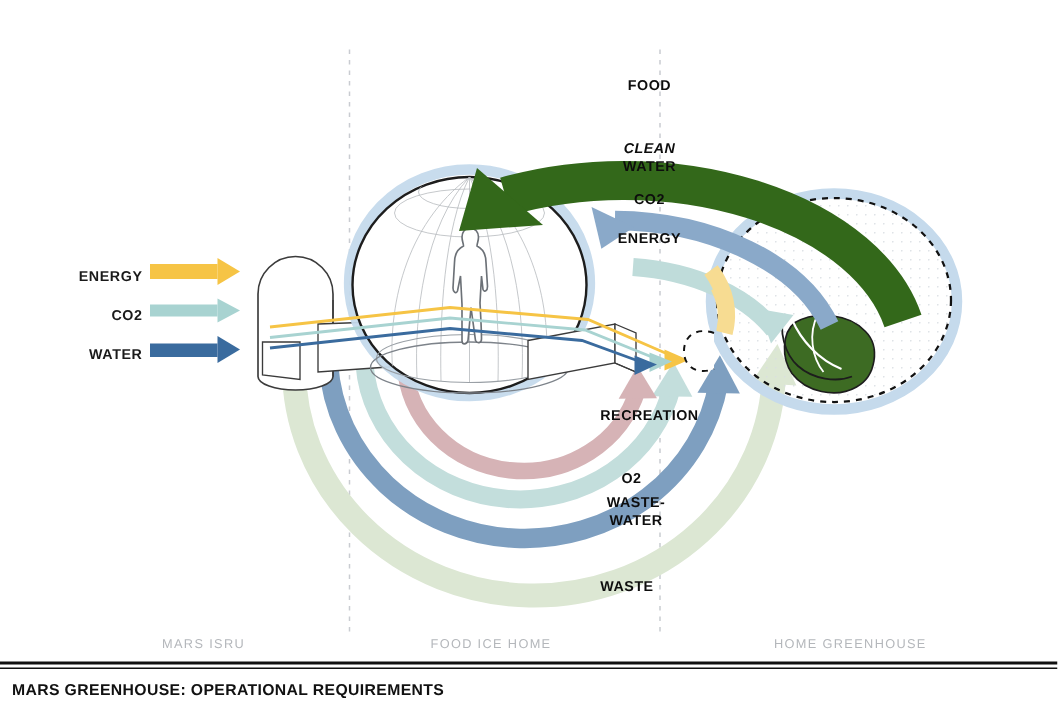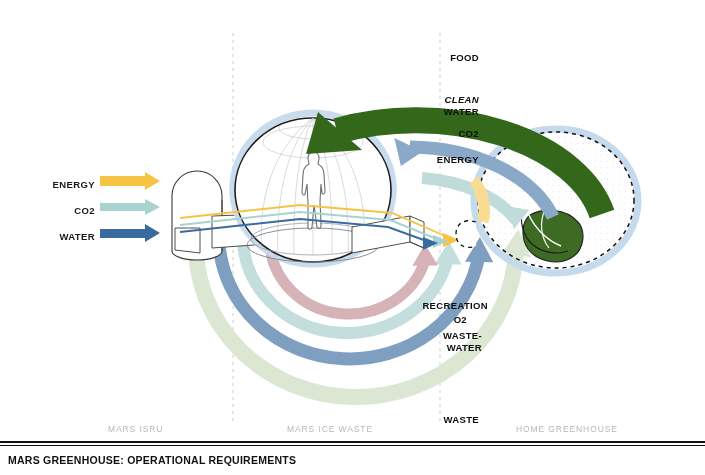--- a/index.html
+++ b/index.html
@@ -1,21 +1,21 @@
 <!DOCTYPE html>
 <html><head>
 <meta charset="utf-8">
 <style>
   html,body{margin:0;padding:0;background:#ffffff;}
   body{width:705px;height:475px;overflow:hidden;font-family:"Liberation Sans",sans-serif;}
   #stage{position:relative;width:705px;height:475px;background:#ffffff;}
   #diagram{position:absolute;left:0;top:0;width:705px;height:441px;}
   .zone-label{position:absolute;font-size:8.5px;font-weight:400;letter-spacing:.9px;color:#b4b7bb;white-space:nowrap;}
   .legend-label{position:absolute;font-size:9.5px;font-weight:bold;letter-spacing:.4px;color:#1a1a1a;text-align:right;white-space:nowrap;}
-  .arc-label{position:absolute;font-size:9.5px;font-weight:bold;letter-spacing:.35px;color:#0d0d0d;text-align:right;white-space:nowrap;line-height:11.5px;}
+  .arc-label{position:absolute;font-size:9.5px;font-weight:bold;letter-spacing:.35px;color:#0d0d0d;text-align:center;white-space:nowrap;line-height:11.5px;}
   #titlebar{position:absolute;left:0;top:441px;width:705px;height:34px;background:#ffffff;border-top:2.2px solid #111;}
   #titlebar .rule2{position:absolute;left:0;top:2px;width:705px;height:1px;background:#111;}
   #title-text{position:absolute;left:8px;top:11px;font-size:10.5px;font-weight:bold;letter-spacing:.25px;color:#111;text-align:center;}
 </style>
 </head>
 <body>
 
 <div id="stage">
 
   <svg id="diagram" viewBox="0 0 705 441">
@@ -152,30 +152,30 @@
   </div>
 
   <div class="arc-label" style="left:387px;top:52px;width:92px;">FOOD</div>
   <div style="position:absolute;left:387px;top:94px;width:92px;">
     <div class="arc-label" style="position:static;font-style:italic;">CLEAN</div>
     <div class="arc-label" style="position:static;">WATER</div>
   </div>
   <div class="arc-label" style="left:387px;top:128px;width:92px;">CO2</div>
   <div class="arc-label" style="left:387px;top:154px;width:92px;">ENERGY</div>
 
-  <div class="arc-label" style="left:378px;top:300px;width:110px;">RECREATION</div>
+  <div class="arc-label" style="left:378px;top:272px;width:110px;">RECREATION</div>
   <div class="arc-label" style="left:375px;top:314px;width:92px;">O2</div>
-  <div style="position:absolute;left:390px;top:330px;width:92px;">
+  <div style="position:absolute;left:378px;top:330px;width:92px;">
     <div class="arc-label" style="position:static;">WASTE-</div>
     <div class="arc-label" style="position:static;">WATER</div>
   </div>
-  <div class="arc-label" style="left:387px;top:386px;width:92px;margin-top:28px;">WASTE</div>
+  <div class="arc-label" style="left:372px;top:386px;width:92px;">WASTE</div>
 
   <div class="zone-label" style="left:108px;top:424px;">MARS ISRU</div>
-  <div class="zone-label" style="left:287px;top:424px;">MARS ICE WASTE</div>
+  <div class="zone-label" style="left:287px;top:424px;">FOOD ICE HOME</div>
   <div class="zone-label" style="left:516px;top:424px;">HOME GREENHOUSE</div>
 
   <div id="titlebar">
     <div class="rule2"></div>
     <div id="title-text">MARS GREENHOUSE: OPERATIONAL REQUIREMENTS</div>
   </div>
 
 </div>
 
 </body></html>

